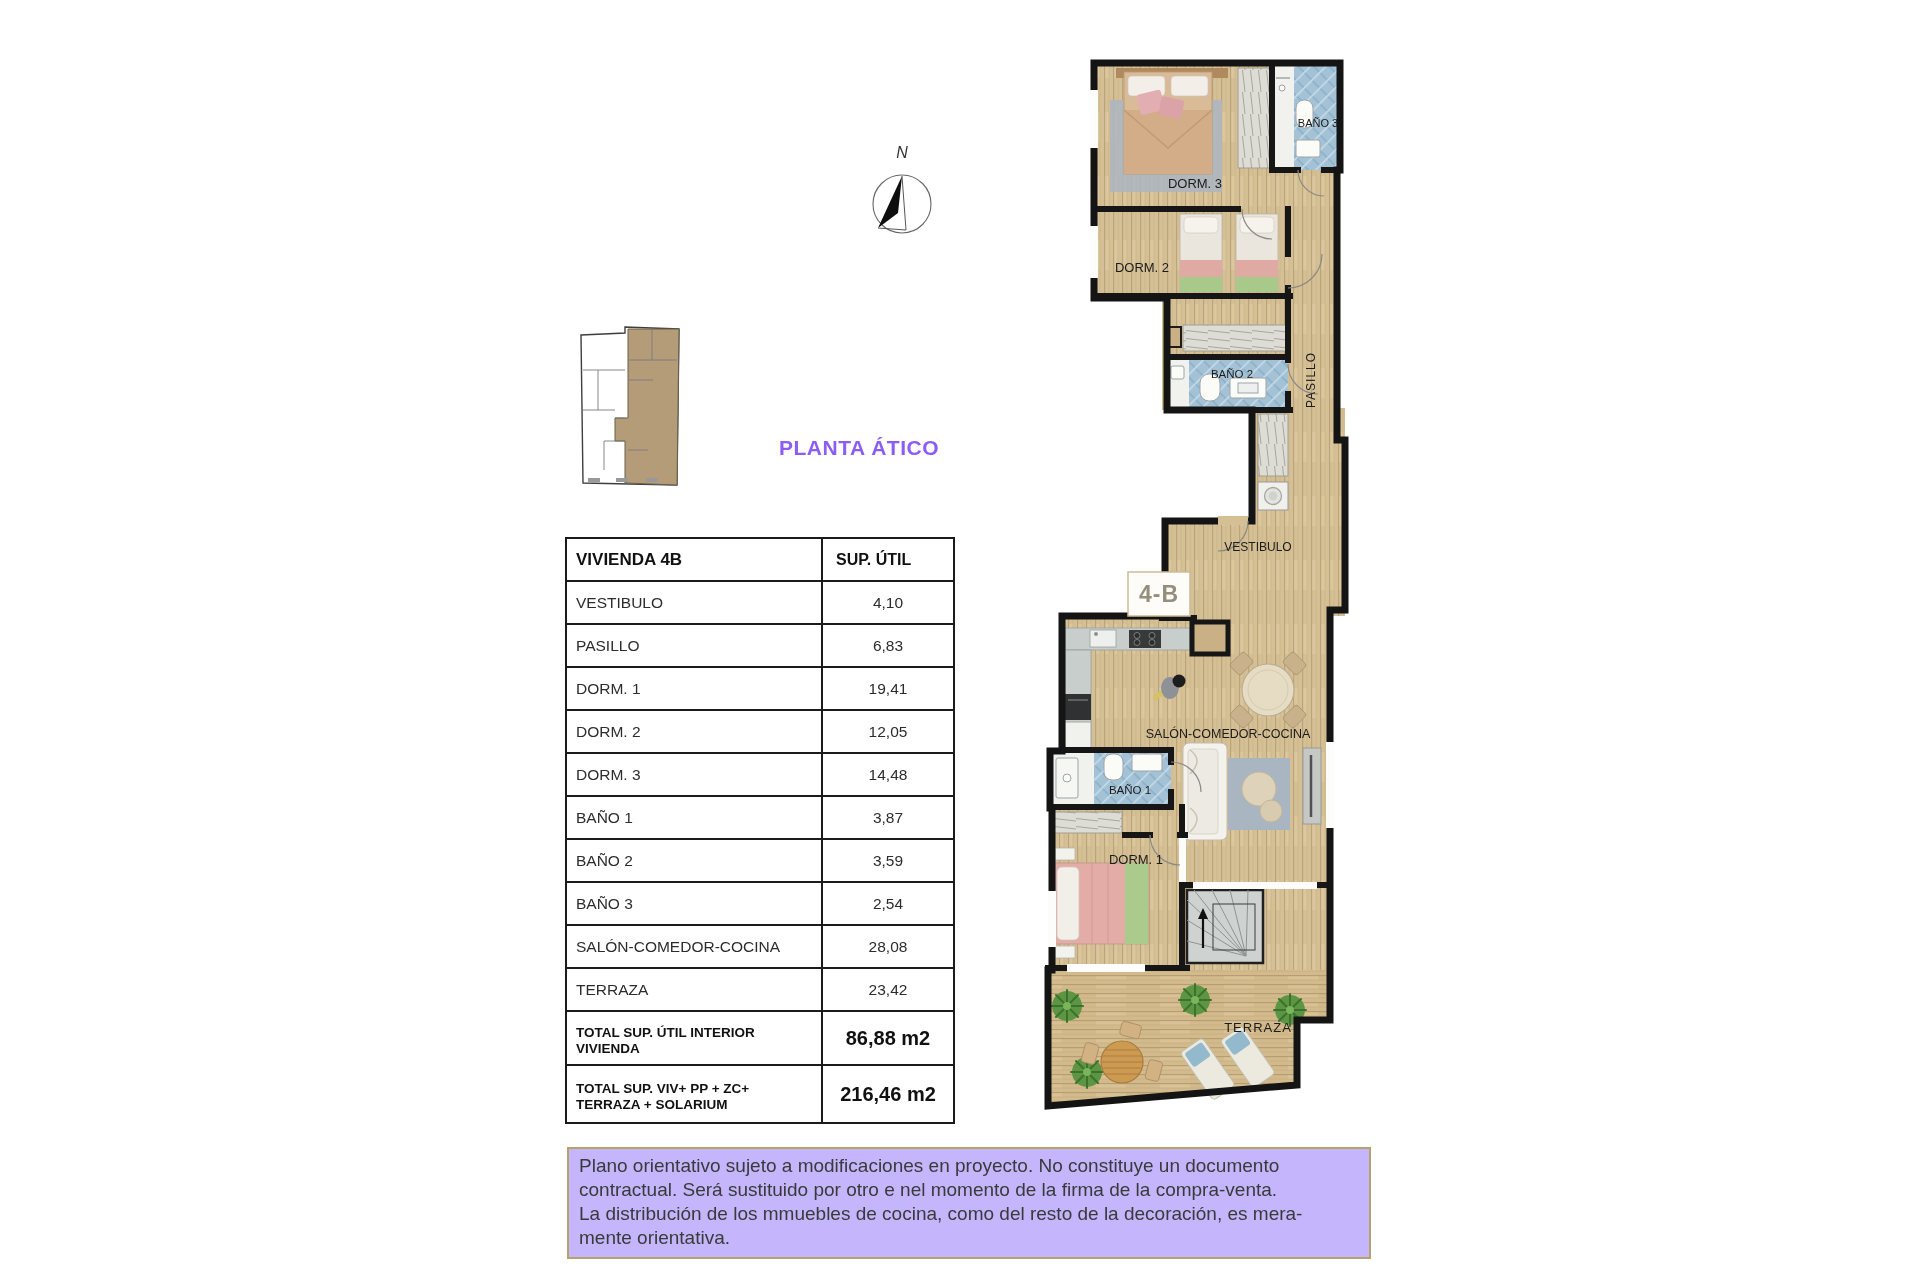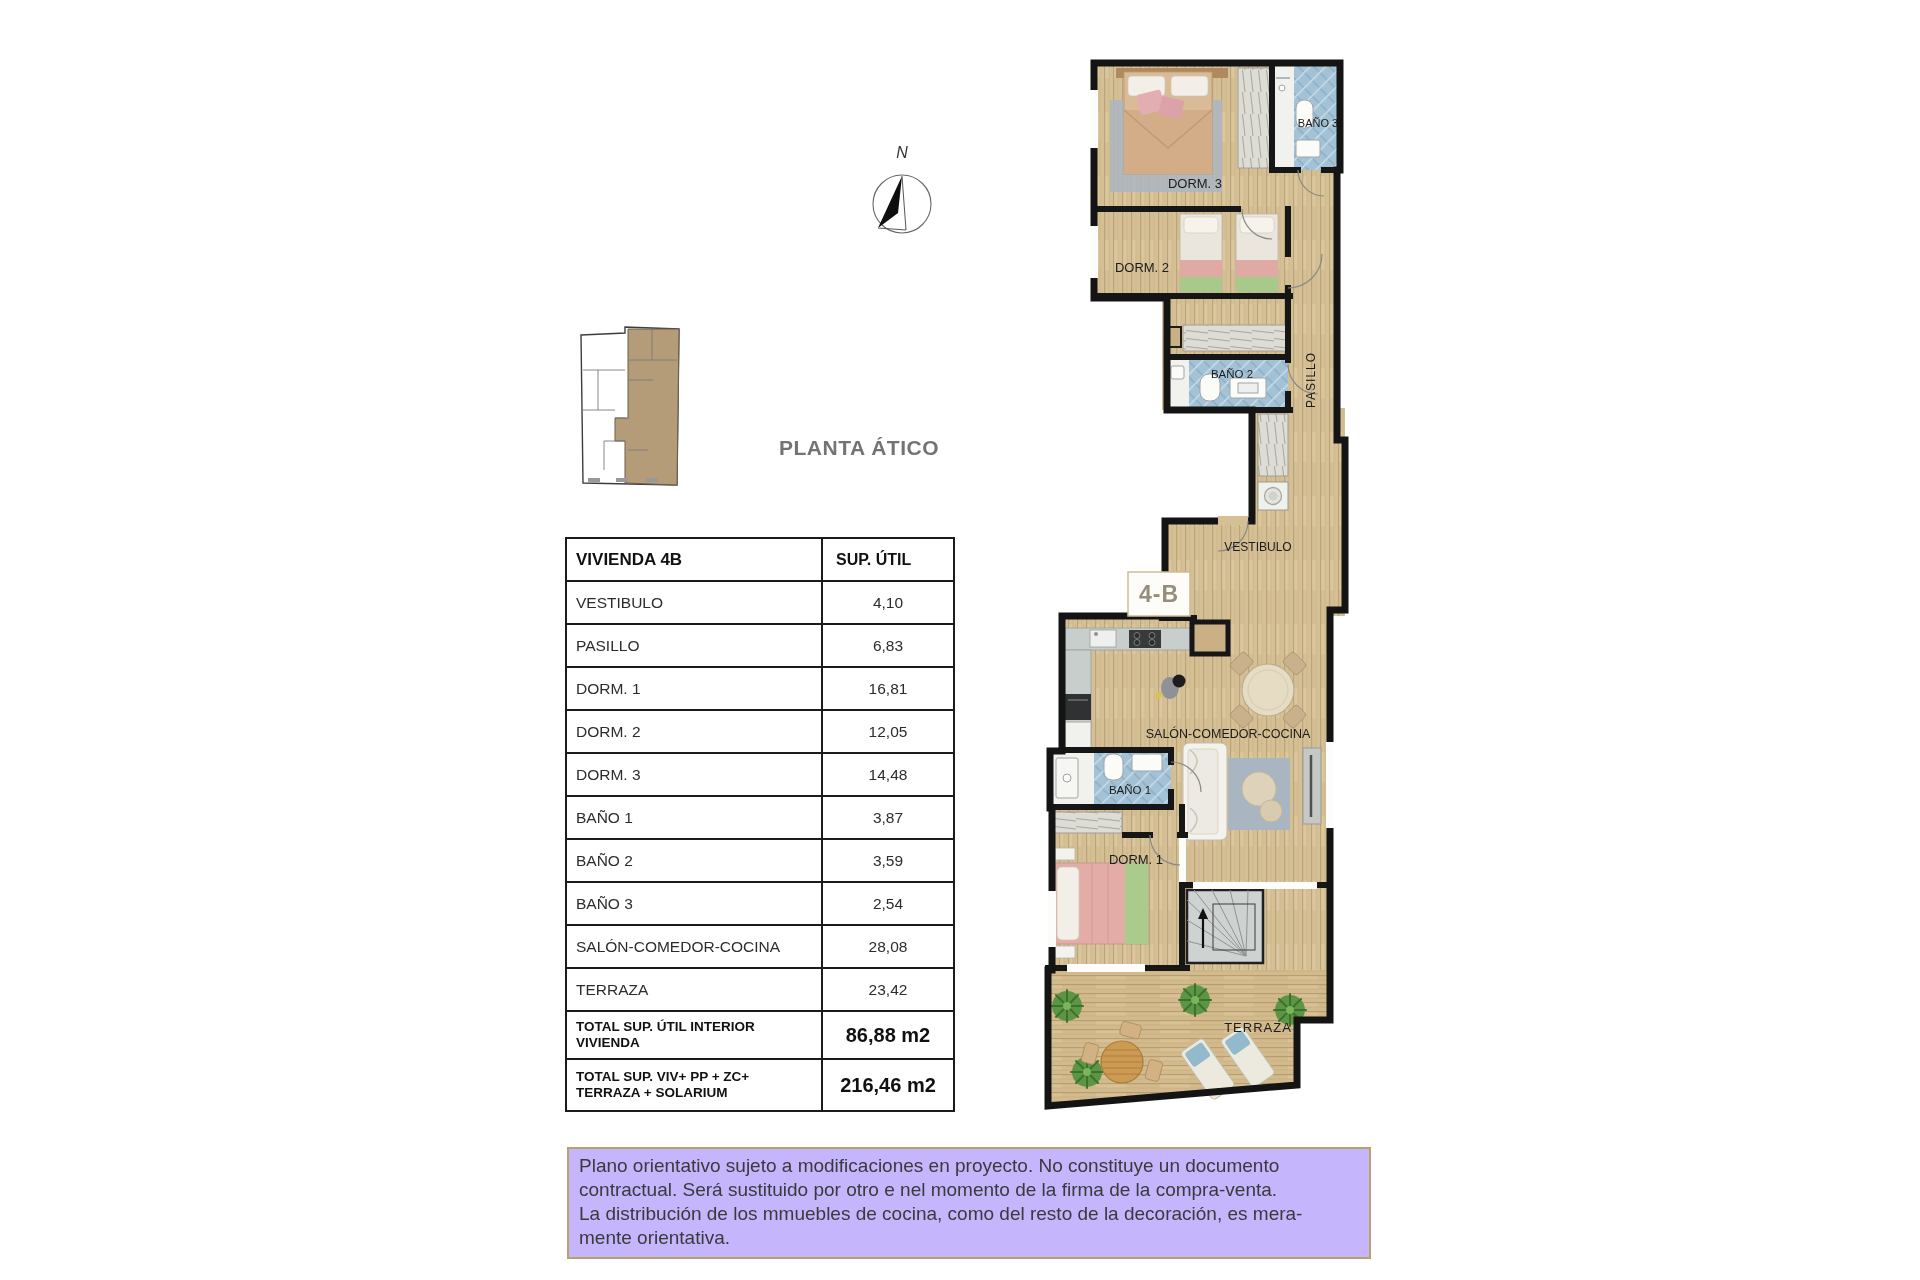--- a/index.html
+++ b/index.html
@@ -1,32 +1,32 @@
 <!DOCTYPE html>
 <html><head>
 <meta charset="utf-8">
 <style>
   html,body{margin:0;padding:0;background:#ffffff;}
   .page{position:relative;width:1920px;height:1280px;background:#ffffff;overflow:hidden;
         font-family:"Liberation Sans", sans-serif;color:#1c1c1c;}
   .abs{position:absolute;}
 
   
-  .plan-title{left:779px;top:436px;font-size:21px;font-weight:bold;letter-spacing:.5px;color:#737373;}
+  .plan-title{left:779px;top:436px;font-size:21px;font-weight:bold;letter-spacing:.5px;color:#8b5cf6;}
 
   
   .areas{left:565px;top:537px;border-collapse:collapse;table-layout:fixed;width:360px;}
   .areas td{border:2px solid #1b1b1b;vertical-align:middle;}
   .areas .c-label{width:244px;padding-left:9px;border-radius:13px;}
   .areas .c-val{width:116px;text-align:center;margin-left:8px;}
   .areas tr.hdr td{font-weight:bold;font-size:17px;height:39px;color:#111;}
   .areas tr.hdr .c-val{text-align:left;padding-left:13px;font-size:16px;}
   .areas tr.row td{font-size:15.5px;height:39px;color:#2c2c2c;}
   .areas tr.tot td{font-weight:bold;color:#111;}
-  .areas tr.tot .c-label{font-size:13.5px;line-height:1.2;white-space:pre-line;padding-top:3px;padding-bottom:3px;}
+  .areas tr.tot .c-label{font-size:13.5px;line-height:1.2;white-space:pre-line;padding-top:9px;padding-bottom:3px;}
   .areas tr.tot .c-val{font-size:20px;}
   .areas tr.t1 td{height:40px;} .areas tr.t2 td{height:40px;} .areas tr.t3 td{height:44px;}
 
   
   .disclaimer{left:567px;top:1147px;width:780px;border:2px solid #b5a36b;background:#c4b5fd;
               padding:5px 10px 7px 10px;font-size:19px;line-height:1.26;color:#3a3a3a;white-space:pre-line;}
 
   svg text{font-family:"Liberation Sans", sans-serif;}
 </style>
 </head>
@@ -74,21 +74,21 @@
     <tr class="row">
           <td class="c-label">VESTIBULO</td>
           <td class="c-val">4,10</td>
         </tr>
     <tr class="row">
           <td class="c-label">PASILLO</td>
           <td class="c-val">6,83</td>
         </tr>
     <tr class="row">
           <td class="c-label">DORM. 1</td>
-          <td class="c-val">16,81</td>
+          <td class="c-val">19,41</td>
         </tr>
     <tr class="row">
           <td class="c-label">DORM. 2</td>
           <td class="c-val">12,05</td>
         </tr>
     <tr class="row">
           <td class="c-label">DORM. 3</td>
           <td class="c-val">14,48</td>
         </tr>
     <tr class="row">

